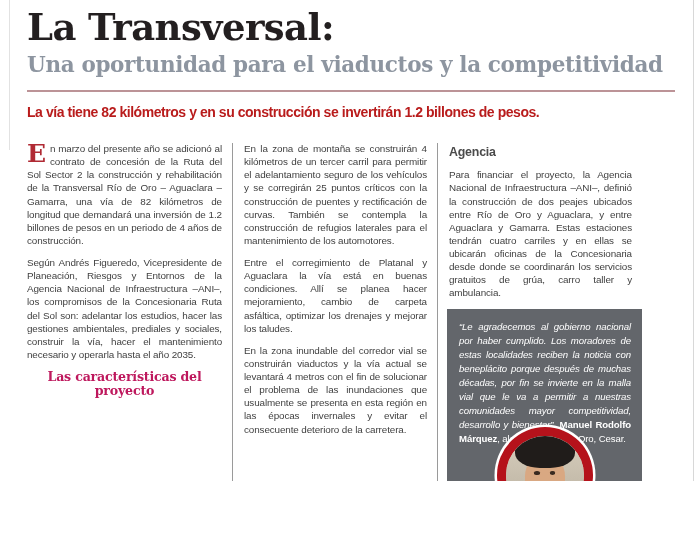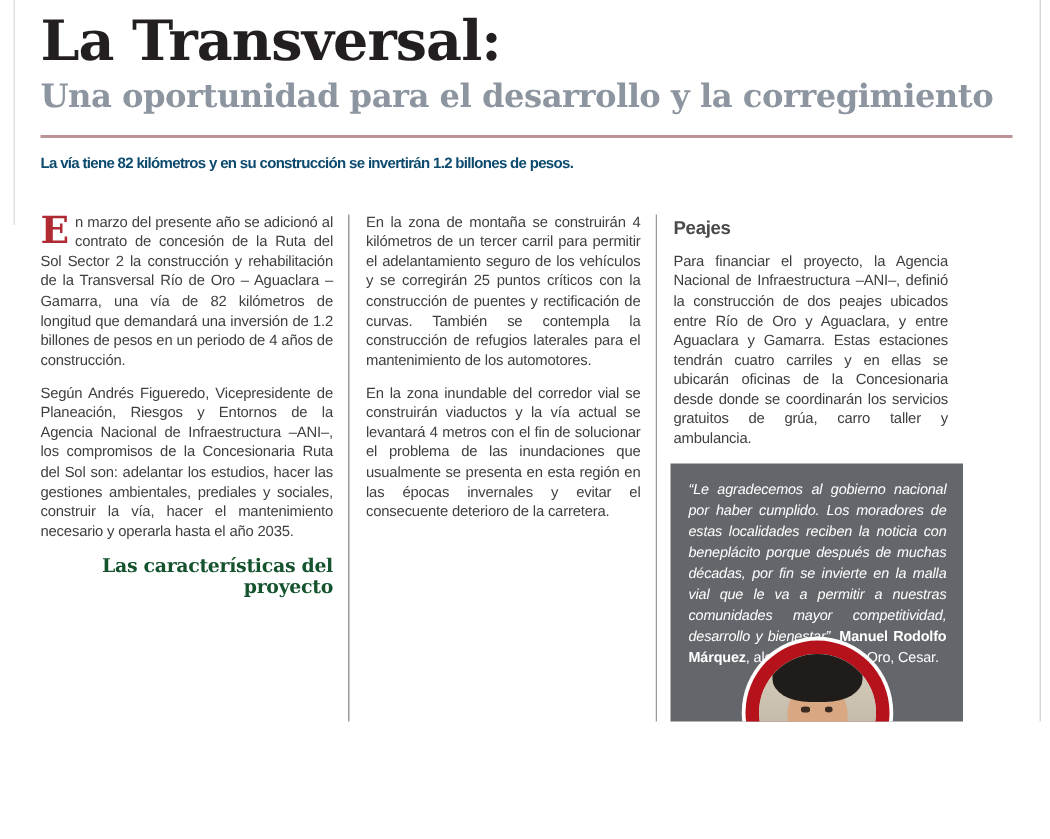--- a/index.html
+++ b/index.html
@@ -76,24 +76,24 @@
   .rule {
     margin-top: 13px;
     height: 2px;
     background: #bc9397;
     width: 648px;
   }
   .standfirst {
     margin-top: 12px;
     font-family: "Liberation Sans", sans-serif;
     font-weight: 700;
-    font-size: 10px;
+    font-size: 14px;
     line-height: 1.25;
     letter-spacing: -0.45px;
-    color: #0c4a6e;
+    color: #b91c1c;
     white-space: nowrap;
   }
 
   
   .columns {
     position: absolute;
     left: 27px;
     top: 142px;
     width: 648px;
     height: 407px;
@@ -140,24 +140,24 @@
     color: #b02a34;
     float: left;
     padding: 2px 4px 0 0;
   }
 
   .subhead2 {
     font-family: "DejaVu Serif", "Liberation Serif", serif;
     font-weight: 700;
     font-size: 12.6px;
     line-height: 1.15;
-    color: #14532d;
+    color: #be185d;
     margin: 4px 0 9px 0;
     letter-spacing: -0.2px;
-    text-align: right;
+    text-align: center;
   }
   .subhead3 {
     font-family: "Liberation Sans", sans-serif;
     font-weight: 700;
     font-size: 12.4px;
     line-height: 1.15;
     color: #4a4a4a;
     margin: 3px 0 9px 0;
     letter-spacing: -0.2px;
     text-align: left;
@@ -228,42 +228,43 @@
 </head>
 <body>
 
 <div class="page">
 
   <div class="page-frame"></div>
   <div class="page-frame-left"></div>
 
   <div class="masthead">
     <h1 class="headline">La Transversal:</h1>
-    <h2 class="subhead">Una oportunidad para el desarrollo y la corregimiento</h2>
+    <h2 class="subhead">Una oportunidad para el viaductos y la competitividad</h2>
     <div class="rule"></div>
     <div class="standfirst">La vía tiene 82 kilómetros y en su construcción se invertirán 1.2 billones de pesos.</div>
   </div>
 
   <div class="columns">
 
     <div class="col">
       <p class="dropcap">En marzo del presente año se adicionó al contrato de concesión de la Ruta del Sol Sector 2 la construcción y rehabilitación de la Transversal Río de Oro – Aguaclara – Gamarra, una vía de 82 kilómetros de longitud que demandará una inversión de 1.2 billones de pesos en un periodo de 4 años de construcción.</p>
       <p>Según Andrés Figueredo, Vicepresidente de Planeación, Riesgos y Entornos de la Agencia Nacional de Infraestructura –ANI–, los compromisos de la Concesionaria Ruta del Sol son: adelantar los estudios, hacer las gestiones ambientales, prediales y sociales, construir la vía, hacer el mantenimiento necesario y operarla hasta el año 2035.</p>
       <div class="subhead2">Las características del proyecto</div>
     </div>
 
     <div class="col">
       <div class="col-rule"></div>
       <p>En la zona de montaña se construirán 4 kilómetros de un tercer carril para permitir el adelantamiento seguro de los vehículos y se corregirán 25 puntos críticos con la construcción de puentes y rectificación de curvas. También se contempla la construcción de refugios laterales para el mantenimiento de los automotores.</p>
+      <p>Entre el corregimiento de Platanal y Aguaclara la vía está en buenas condiciones. Allí se planea hacer mejoramiento, cambio de carpeta asfáltica, optimizar los drenajes y mejorar los taludes.</p>
       <p>En la zona inundable del corredor vial se construirán viaductos y la vía actual se levantará 4 metros con el fin de solucionar el problema de las inundaciones que usualmente se presenta en esta región en las épocas invernales y evitar el consecuente deterioro de la carretera.</p>
     </div>
 
     <div class="col">
       <div class="col-rule"></div>
-      <div class="subhead3">Peajes</div>
+      <div class="subhead3">Agencia</div>
       <p>Para financiar el proyecto, la Agencia Nacional de Infraestructura –ANI–, definió la construcción de dos peajes ubicados entre Río de Oro y Aguaclara, y entre Aguaclara y Gamarra. Estas estaciones tendrán cuatro carriles y en ellas se ubicarán oficinas de la Concesionaria desde donde se coordinarán los servicios gratuitos de grúa, carro taller y ambulancia.</p>
 
       <div class="pullquote">
         <p><span>“Le agradecemos al gobierno nacional por haber cumplido. Los moradores de estas localidades reciben la noticia con beneplácito porque después de muchas décadas, por fin se invierte en la malla vial que le va a permitir a nuestras comunidades mayor competitividad, desarrollo y bienestar”,</span> <b>Manuel Rodolfo Márquez</b><span class="attrib-plain">, alcalde de Río de Oro, Cesar.</span></p>
 
         <div class="portrait">
           <div class="portrait-inner">
             <div class="face-bg"></div>
             <div class="face-body"></div>
             <div class="face-skin"></div>

